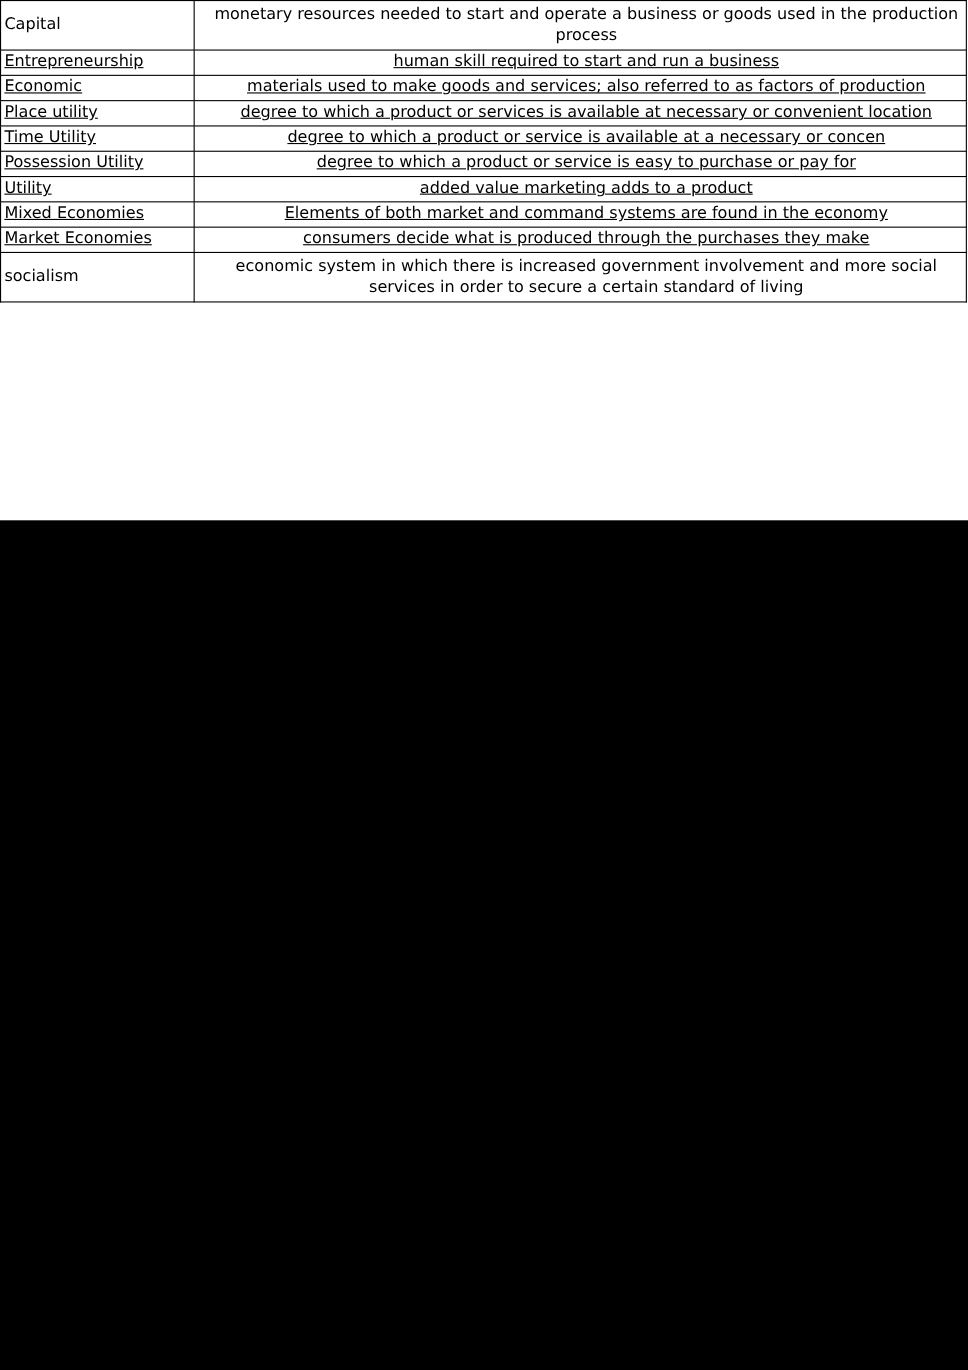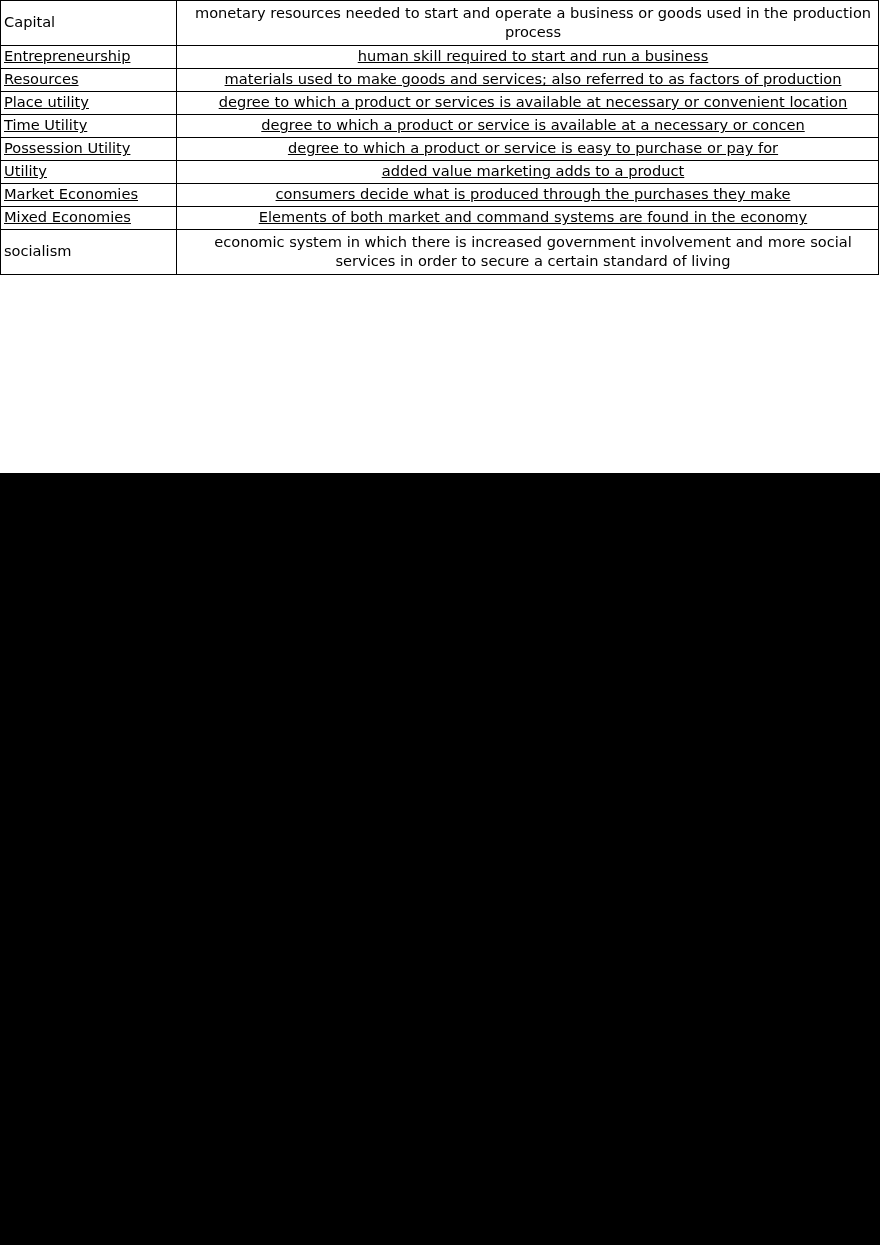--- a/index.html
+++ b/index.html
@@ -86,21 +86,21 @@
         <td class="term">Capital</td>
         <td class="def">monetary resources needed to start and operate a business or goods used in the production process</td>
       </tr>
 
       <tr class="short">
         <td class="term">Entrepreneurship</td>
         <td class="def">human skill required to start and run a business</td>
       </tr>
 
       <tr class="short">
-        <td class="term">Resources</td>
+        <td class="term">Economic</td>
         <td class="def">materials used to make goods and services; also referred to as factors of production</td>
       </tr>
 
       <tr class="short">
         <td class="term">Place utility</td>
         <td class="def">degree to which a product or services is available at necessary or convenient location</td>
       </tr>
 
       <tr class="short">
         <td class="term">Time Utility</td>
@@ -113,27 +113,27 @@
         <td class="def">degree to which a product or service is easy to purchase or pay for</td>
       </tr>
 
 
       <tr class="short">
         <td class="term">Utility</td>
         <td class="def">added value marketing adds to a product</td>
       </tr>
 
       <tr class="short">
-        <td class="term">Market Economies</td>
-        <td class="def">consumers decide what is produced through the purchases they make</td>
+        <td class="term">Mixed Economies</td>
+        <td class="def">Elements of both market and command systems are found in the economy</td>
       </tr>
 
       <tr class="short">
-        <td class="term">Mixed Economies</td>
-        <td class="def">Elements of both market and command systems are found in the economy</td>
+        <td class="term">Market Economies</td>
+        <td class="def">consumers decide what is produced through the purchases they make</td>
       </tr>
 
 
 
       <tr class="tall">
         <td class="term">socialism</td>
         <td class="def">economic system in which there is increased government involvement and more social services in order to secure a certain standard of living</td>
       </tr>
 
     </tbody>

